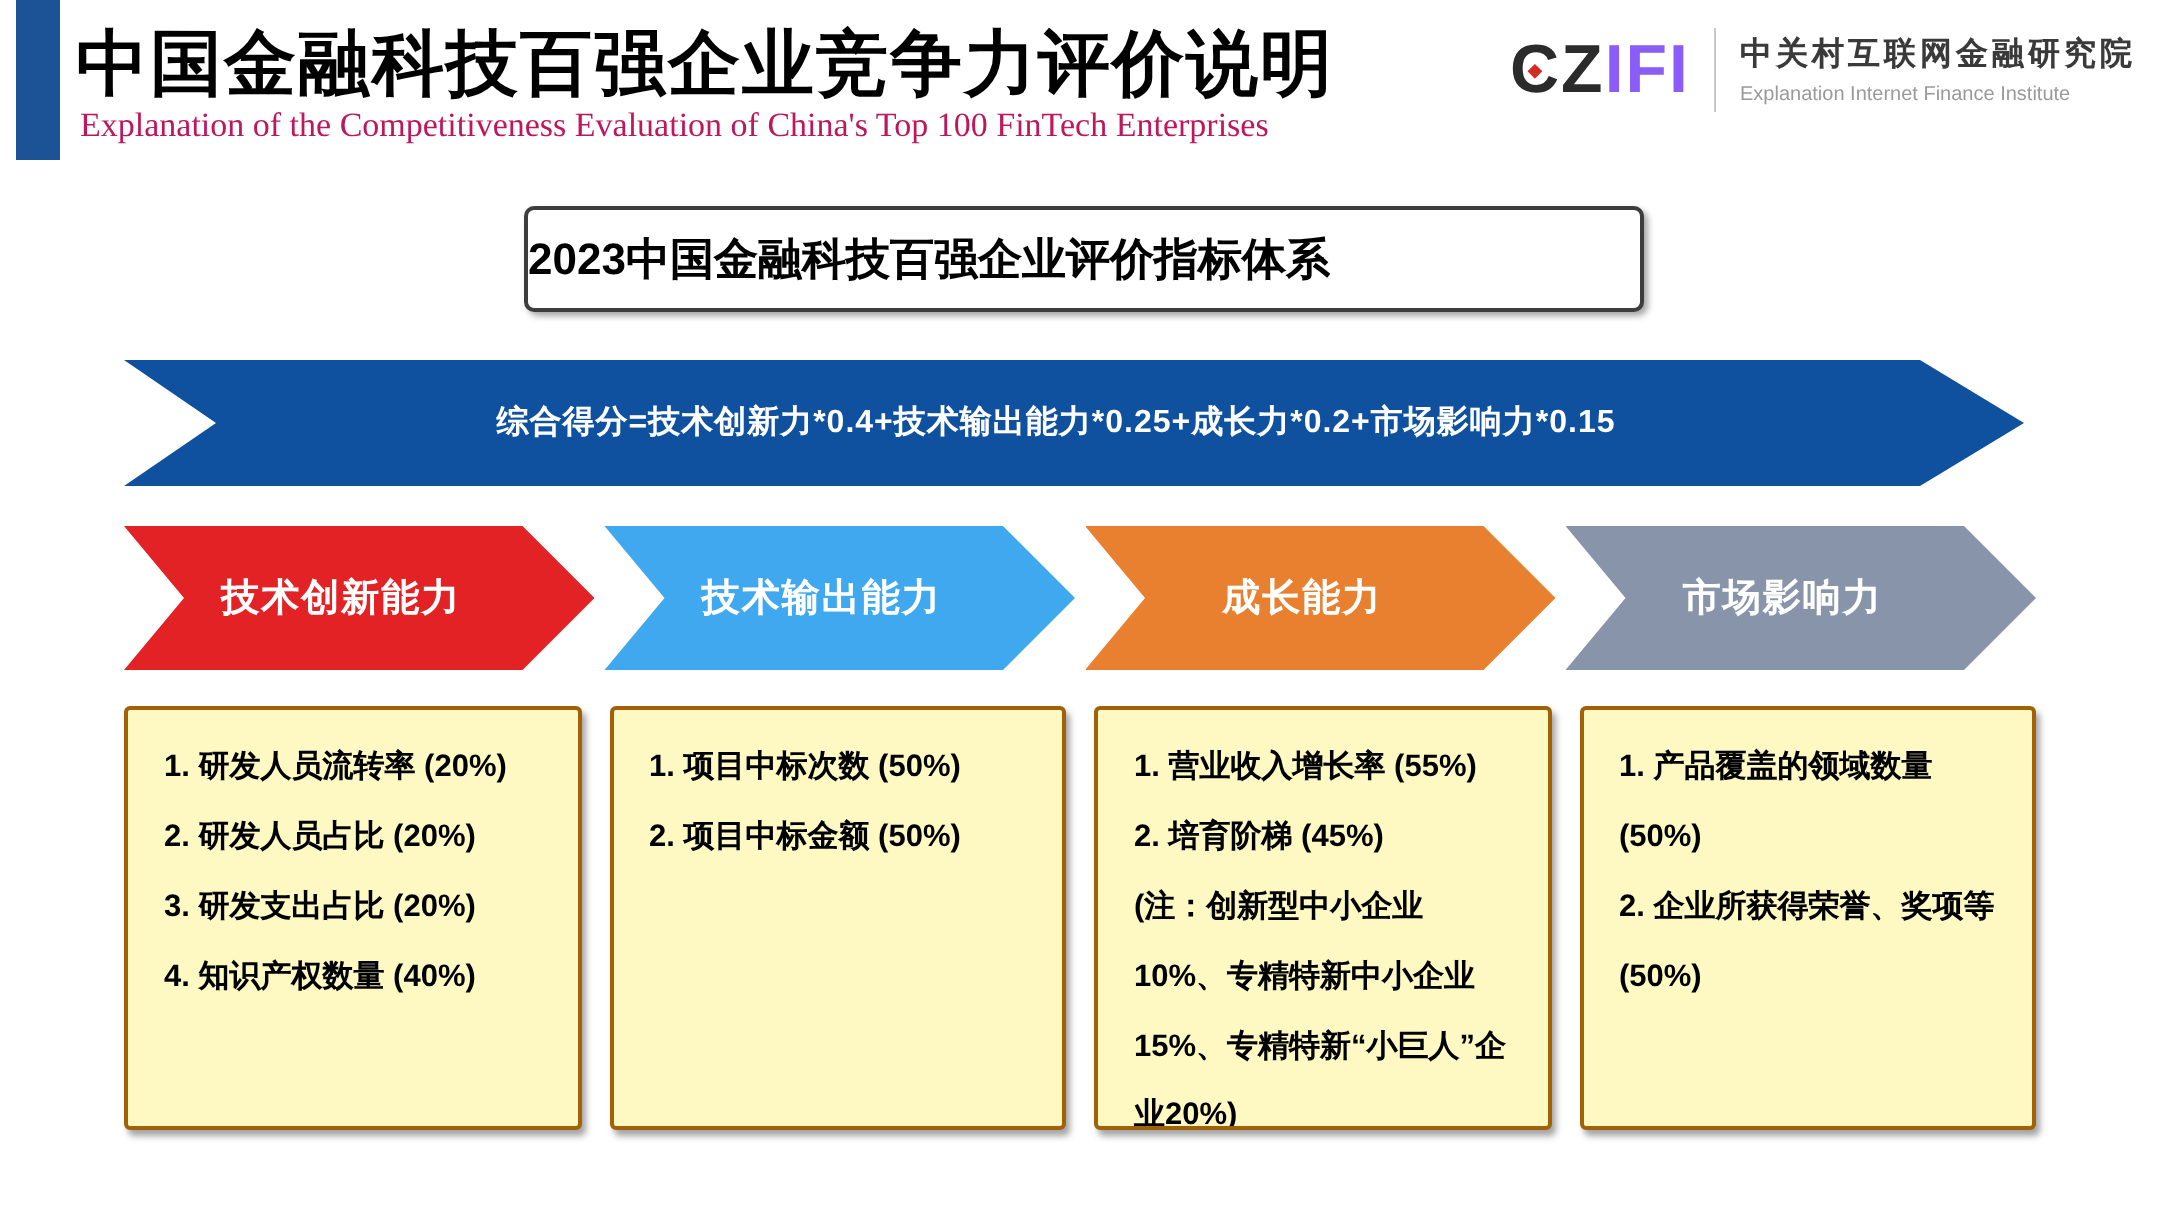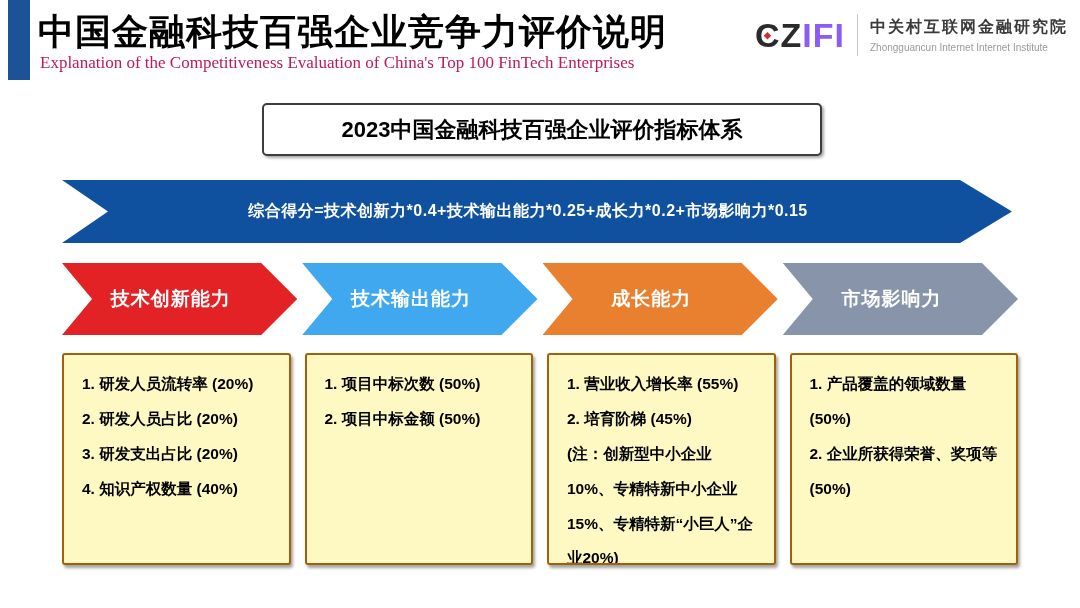--- a/index.html
+++ b/index.html
@@ -38,21 +38,21 @@
   }
   .logo-divider { width:1px; height:42px; background:#c9c9c9; margin:0 12px; }
   .org-cn { font-size:16px; font-weight:bold; color:#3a3a3a; letter-spacing:2px;text-align:right; }
   .org-en { font-size:10px; color:#9a9a9a; margin-top:4px; }
 
   
   .title-box {
     position:absolute; left:262px; top:103px; width:556px; height:49px;
     border:2px solid #3d3d3d; border-radius:5px; background:#fff;
     box-shadow:2px 2px 3px rgba(0,0,0,.35);
-    display:flex; align-items:center; justify-content:center;
+    display:flex; align-items:center; 
     font-size:22px; font-weight:bold; color:#000;
   }
 
   
   .formula-banner {
     position:absolute; left:62px; top:180px; width:950px; height:63px;
     clip-path:polygon(0 0, calc(100% - 52px) 0, 100% 50%, calc(100% - 52px) 100%, 0 100%, 46px 50%);
     display:flex; align-items:center; justify-content:center;
     color:#fff; font-size:16px; font-weight:bold; letter-spacing:.5px;
     padding-right:18px; box-sizing:border-box;
@@ -96,21 +96,21 @@
 <div class="page-subtitle">Explanation of the Competitiveness Evaluation of China's Top 100 FinTech Enterprises</div>
 
 <div class="logo">
   <div class="wordmark">
     <span class="dark">CZ</span><span class="red">IFI</span>
     <span class="diamond">◆</span>
   </div>
   <div class="logo-divider"></div>
   <div>
     <div class="org-cn">中关村互联网金融研究院</div>
-    <div class="org-en">Zhongguancun Internet Internet Institute</div>
+    <div class="org-en">Explanation Internet Finance Institute</div>
   </div>
 </div>
 
 <div class="title-box">
   <span>2023中国金融科技百强企业评价指标体系</span>
 </div>
 
 <div class="formula-banner" style="background: rgb(15, 81, 158);">
   <span>综合得分=技术创新力*0.4+技术输出能力*0.25+成长力*0.2+市场影响力*0.15</span>
 </div>

